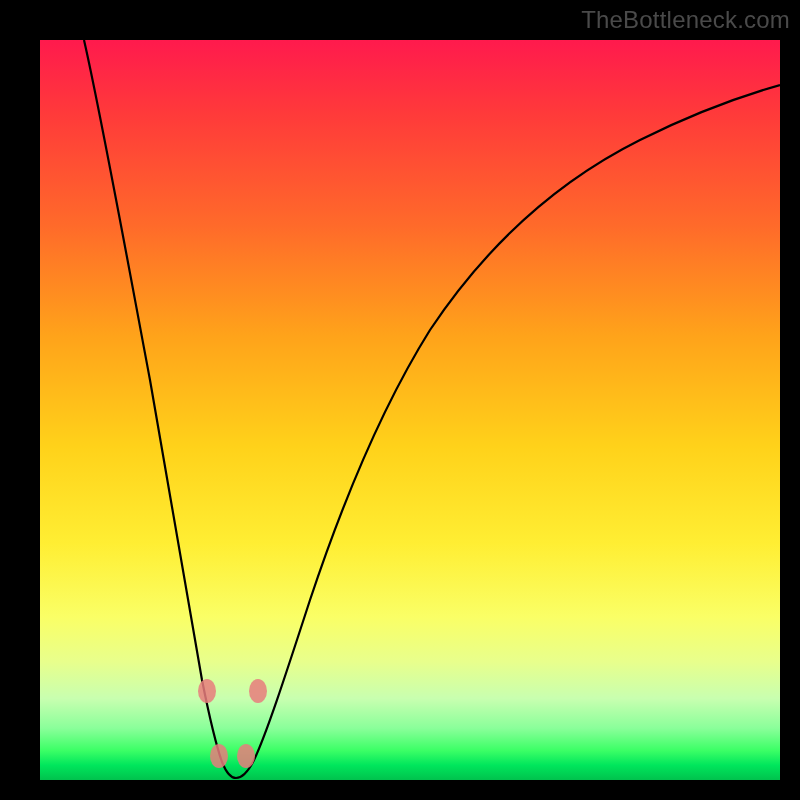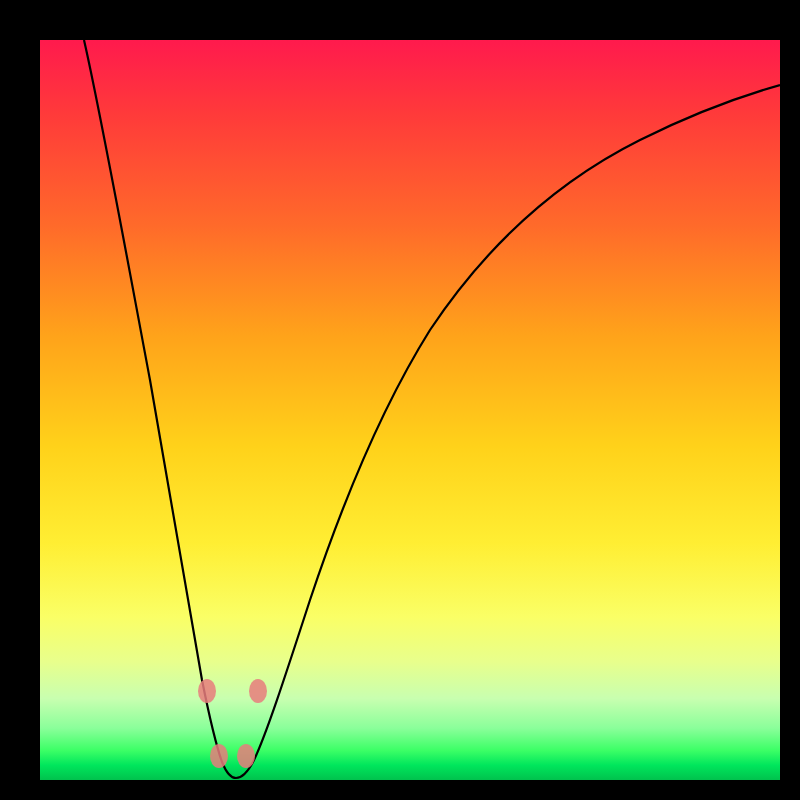--- a/index.html
+++ b/index.html
@@ -59,20 +59,21 @@
   }
   .marker {
     fill: #e77c7c;
     fill-opacity: 0.85;
   }
 </style>
 </head>
 <body>
 
 <div class="frame">
+  <div class="watermark">TheBottleneck.com</div>
   <div class="plot">
     <svg class="curve" viewBox="0 0 740 740" preserveAspectRatio="none">
       <path d="M 44 0
            C 60 70, 80 180, 110 340
            C 130 450, 148 560, 162 640
            C 170 680, 176 705, 182 722
            C 186 732, 190 738, 196 738
            C 202 738, 208 732, 214 720
            C 226 695, 244 640, 270 560
            C 300 470, 340 370, 390 290

